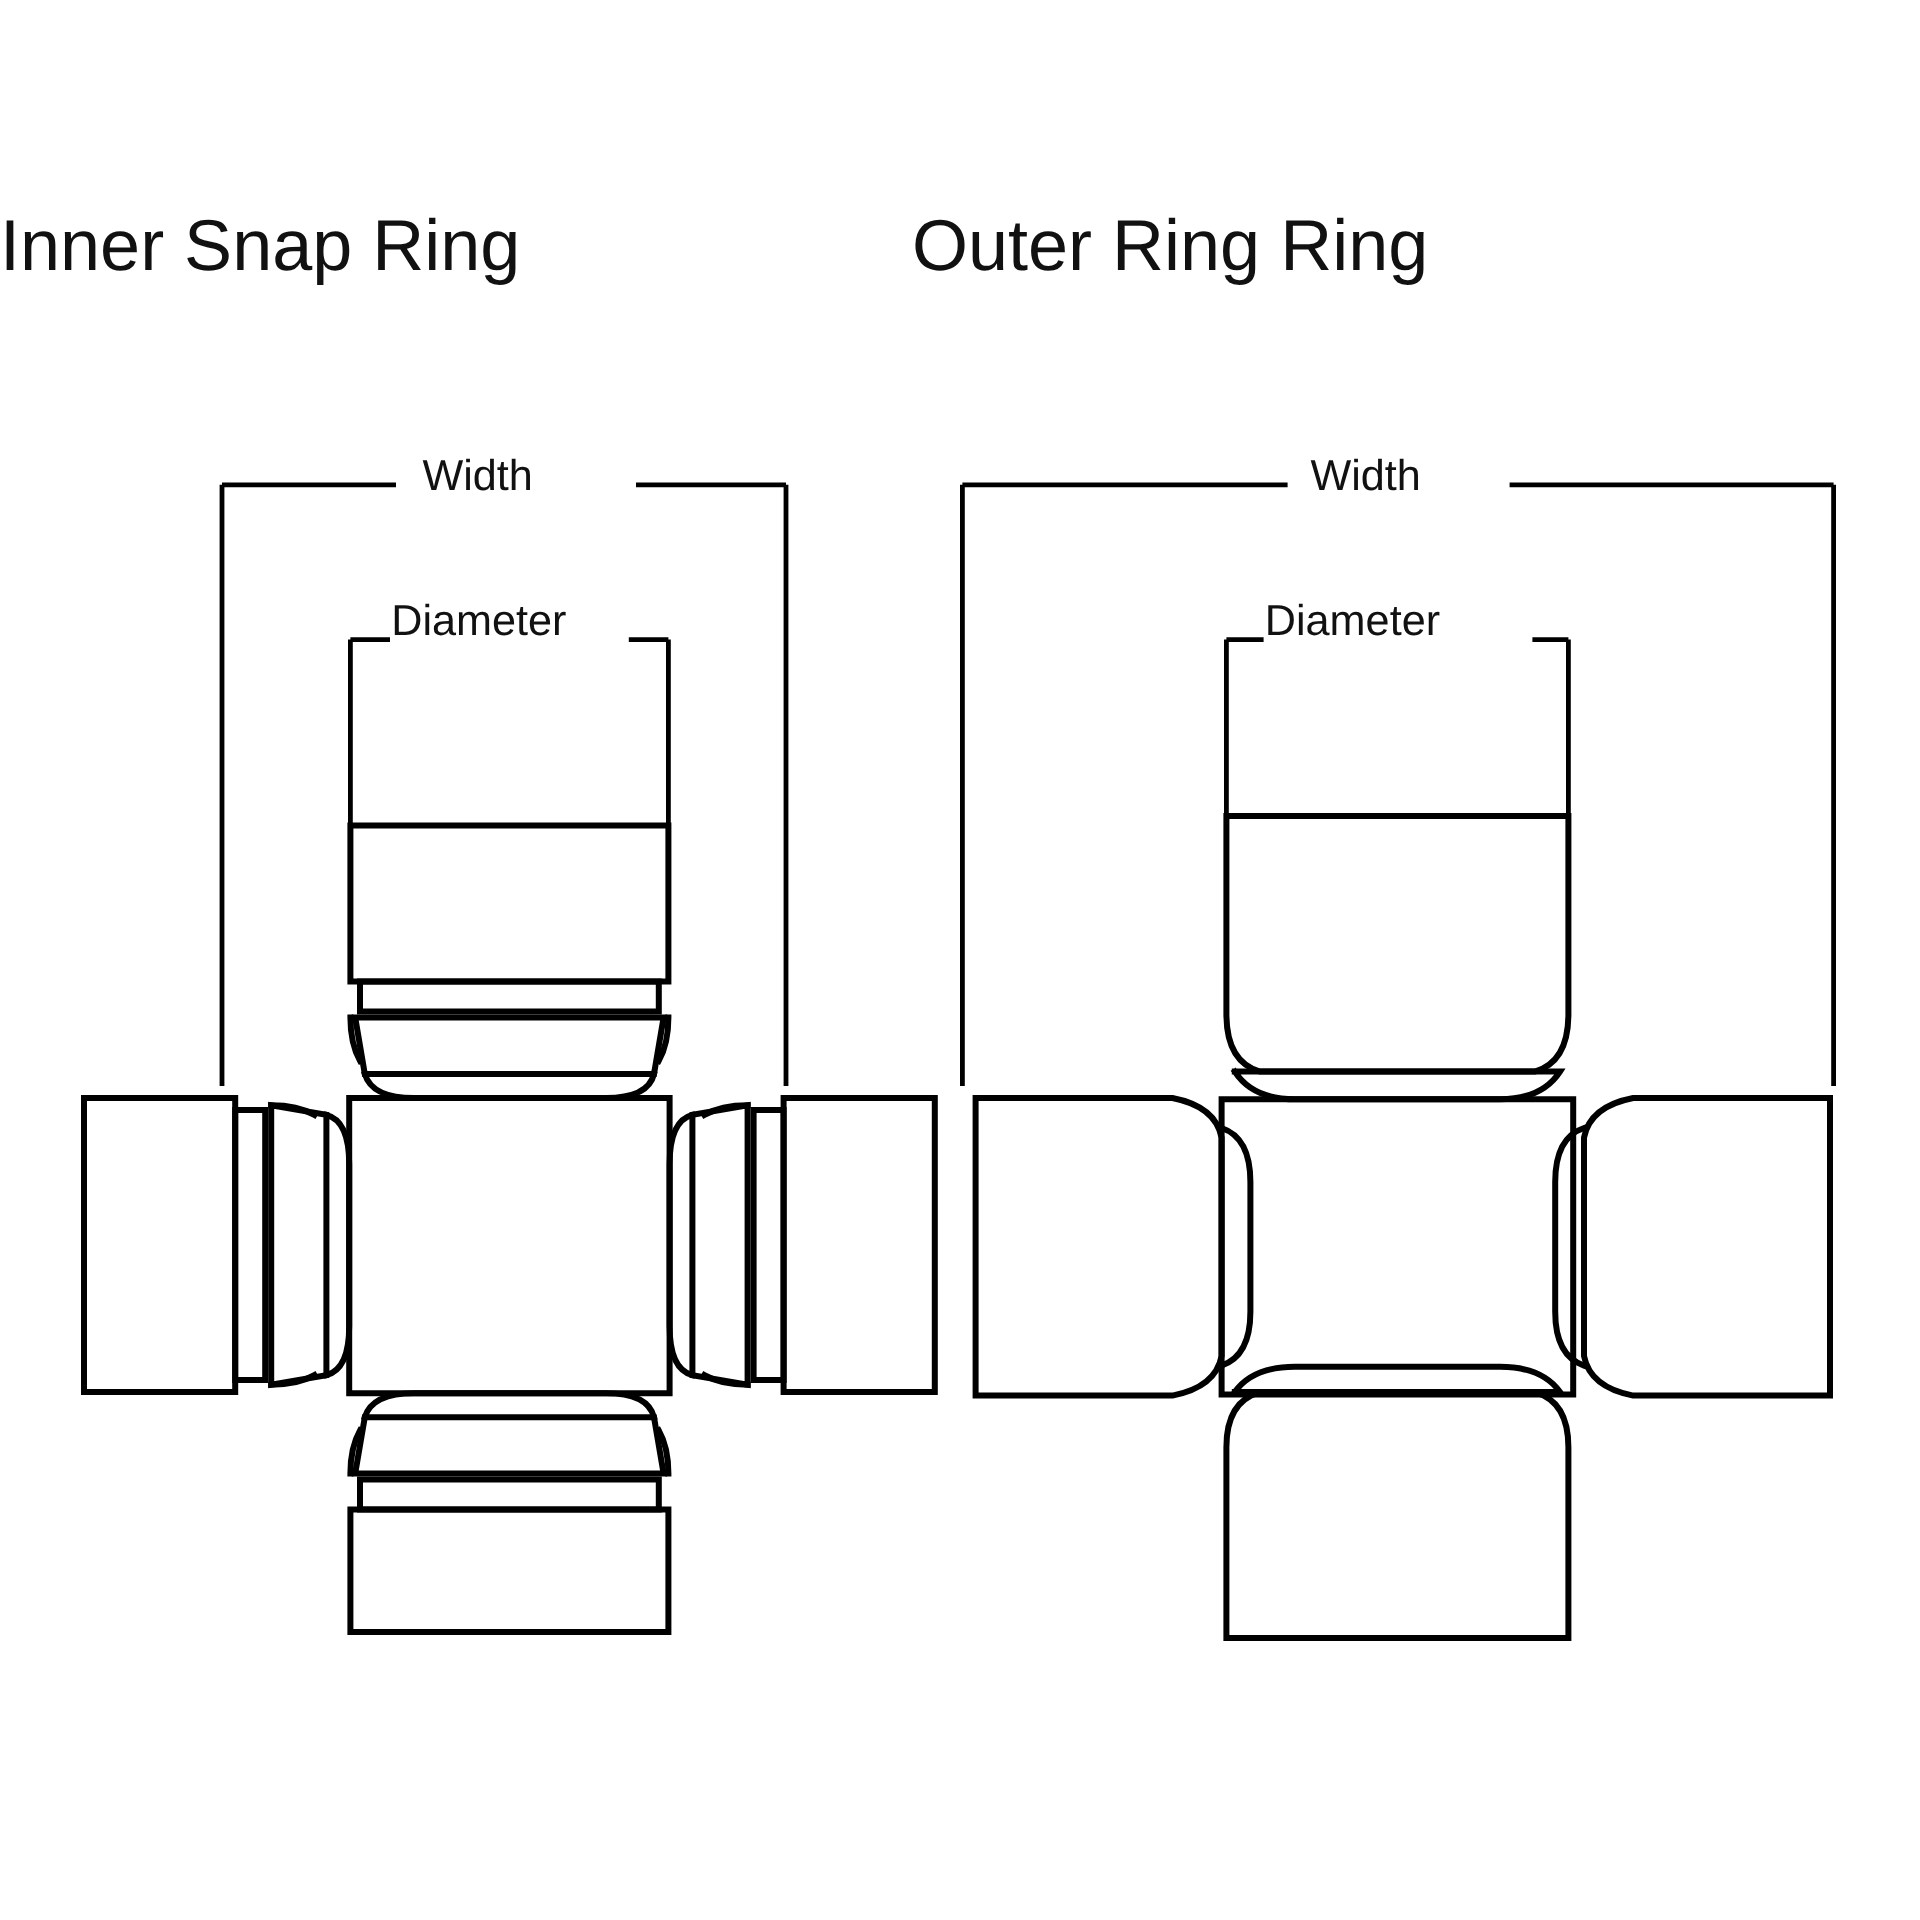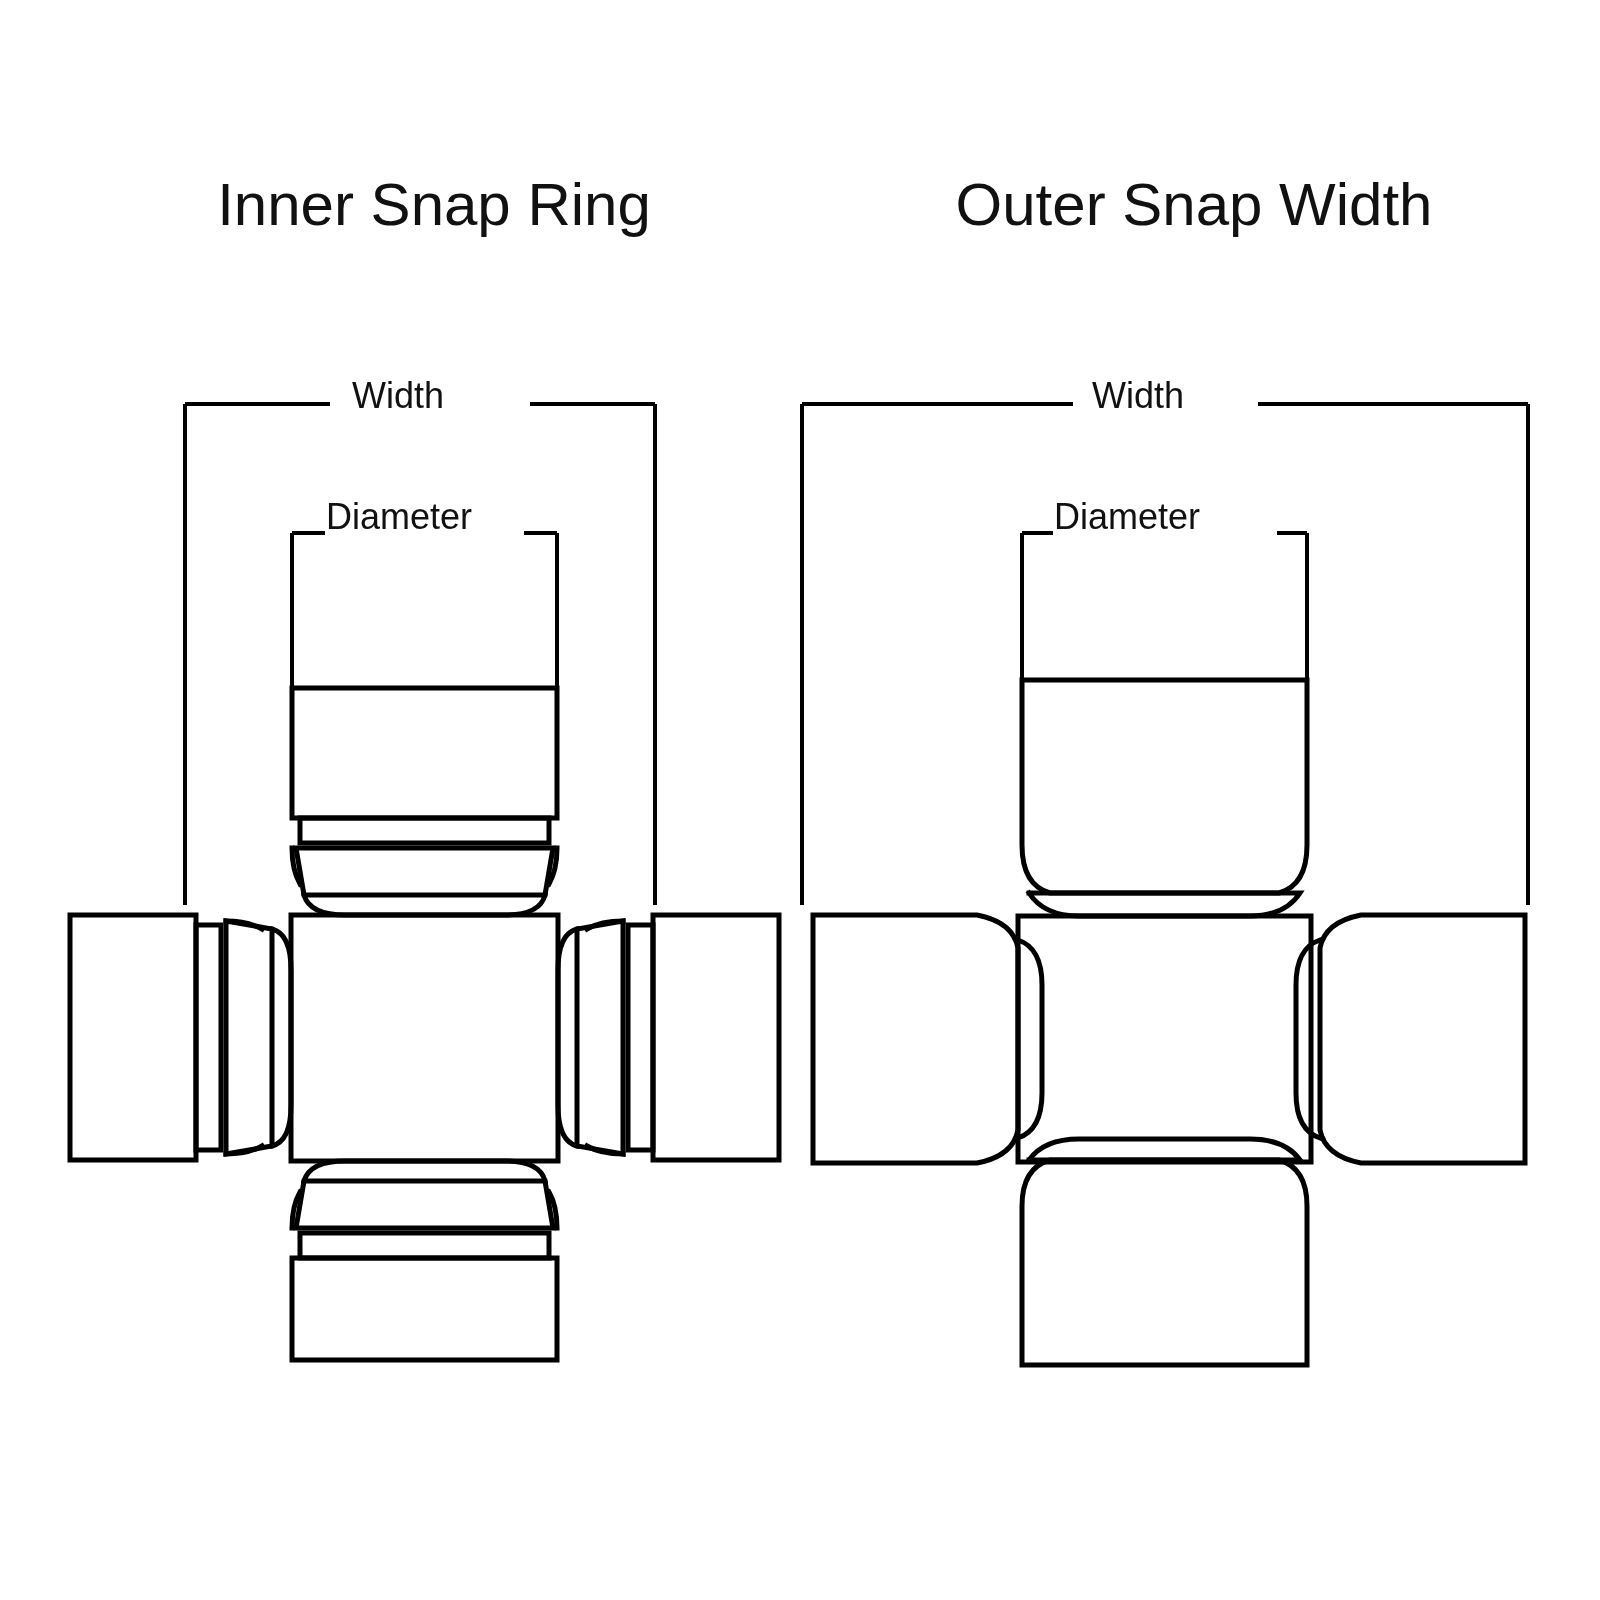--- a/index.html
+++ b/index.html
@@ -22,22 +22,20 @@
   }
   .figure-title {
     position: absolute;
     top: 175px;
     font-size: 60px;
     font-weight: 400;
     letter-spacing: 0px;
     line-height: 1.0;
     color: #111111;
     white-space: nowrap;
-    text-align: center;
-    margin-left: 14px;
   }
   #title-inner { left: 0px; width: 840px; }
   #title-outer { left: 760px; width: 840px; }
 
   svg.drawing {
     position: absolute;
     top: 0;
     left: 0;
     width: 1600px;
     height: 1600px;
@@ -65,21 +63,21 @@
     line-height: 1.0;
   }
 </style>
 </head>
 <body>
 
 <div id="stage">
 
   <div class="figure-title" id="title-inner">Inner Snap Ring</div>
 
-  <div class="figure-title" id="title-outer">Outer Snap Width</div>
+  <div class="figure-title" id="title-outer">Outer Ring Ring</div>
 
   <svg class="drawing" viewBox="0 0 1600 1600">
 
     <g>
       <path class="ln-thin" d="M 185 404 L 330 404"></path>
       <path class="ln-thin" d="M 530 404 L 655 404"></path>
       <path class="ln-thin" d="M 185 404 L 185 905"></path>
       <path class="ln-thin" d="M 655 404 L 655 905"></path>
     </g>
 

